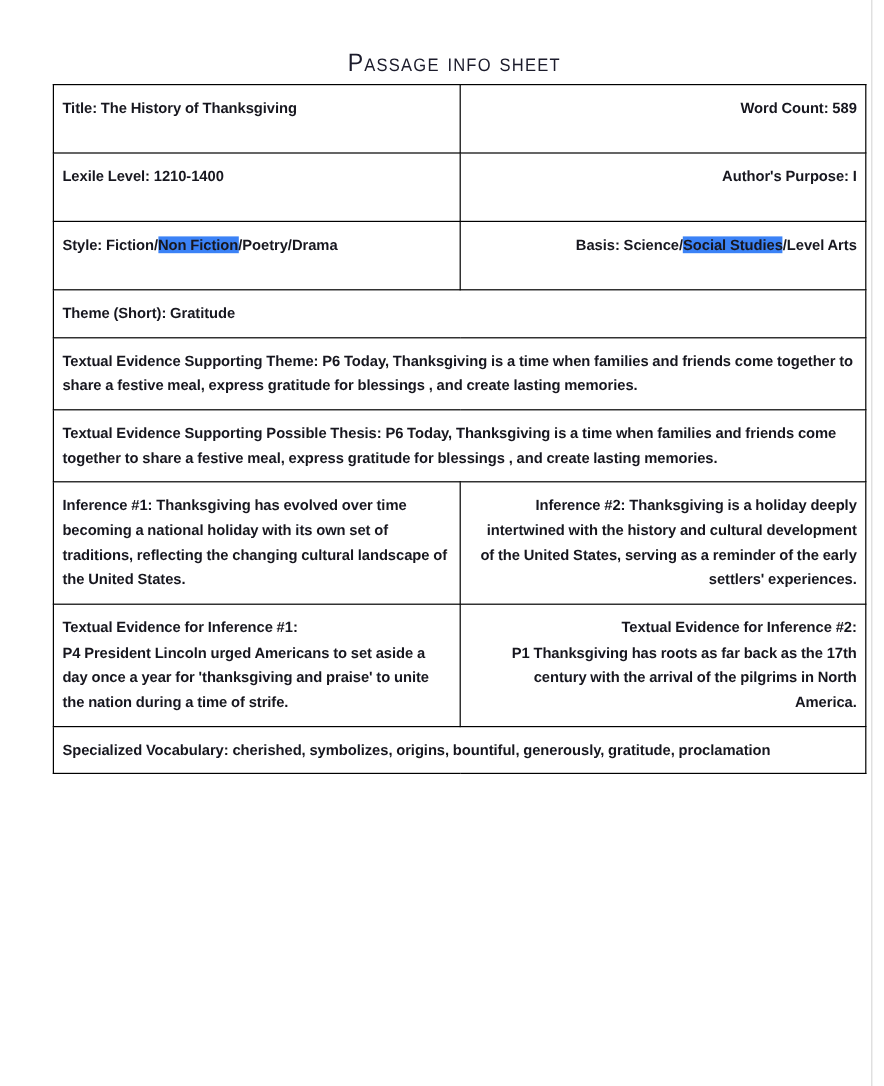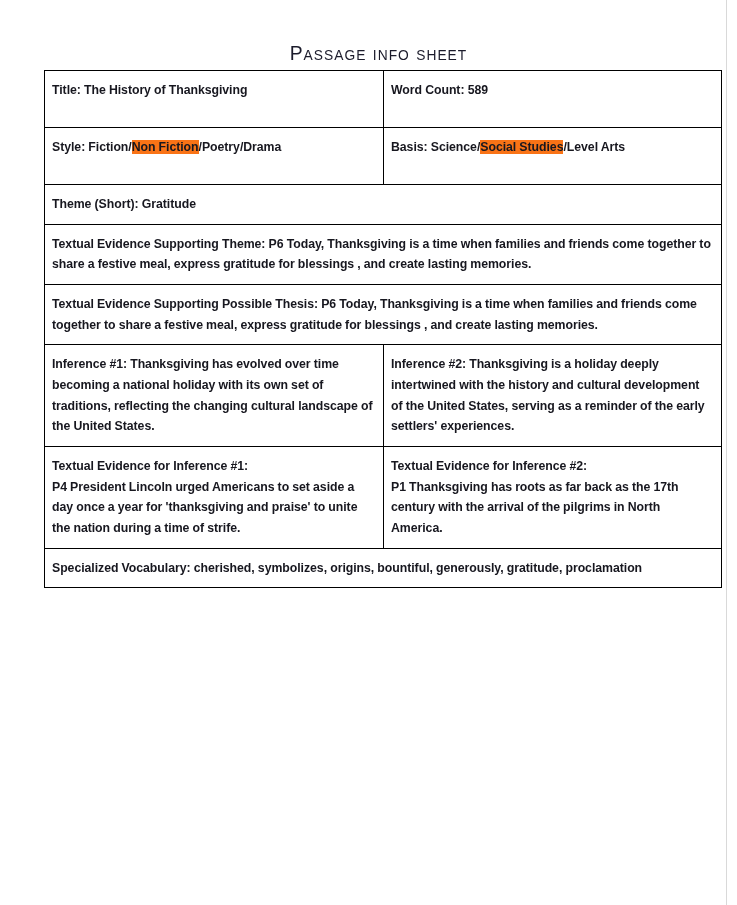--- a/index.html
+++ b/index.html
@@ -56,47 +56,51 @@
     vertical-align: top;
     font-family: "Liberation Sans Narrow", "Liberation Sans", sans-serif;
     font-size: 12.3px;
     line-height: 1.68;
     font-weight: 600;
     color: #17171f;
     letter-spacing: -0.05px;
     word-spacing: -0.2px;
   }
   td.col-left   { width: 324px; }
-  td.col-right  { width: 323px; }
+  td.col-right  { width: 323px; text-align: right; }
   td.tall-1 { height: 38px; }
   td.tall-2 { height: 38px; }
   td.pad-tall { padding-bottom: 20px; }
   td.pad-xtall { padding-bottom: 34px; }
 
   .hl {
-    background: #f97316;
+    background: #3b82f6;
     color: #17171f;
   }
   .tabgap { display: inline-block; width: 178px; }
   .cell-line { display: block; }
 </style>
 </head>
 <body>
 
 <div class="page">
 
   <h1 class="doc-title">Passage Info Sheet</h1>
 
   <table class="sheet">
     <tbody>
       <tr>
         <td class="col-left tall-1">Title: The History of Thanksgiving</td>
         <td class="col-right tall-1">Word Count: 589</td>
       </tr>
 
+      <tr>
+        <td class="col-left tall-2">Lexile Level: 1210-1400</td>
+        <td class="col-right tall-2">Author's Purpose: I</td>
+      </tr>
 
       <tr>
         <td class="col-left tall-2"><span>Style: Fiction/</span><span class="hl">Non Fiction</span><span>/Poetry/Drama</span></td>
         <td class="col-right tall-2"><span>Basis:  Science/</span><span class="hl">Social Studies</span><span>/Level Arts</span></td>
       </tr>
 
       <tr>
         <td class="pad-tall" colspan="2">Theme (Short): Gratitude</td>
       </tr>
 

